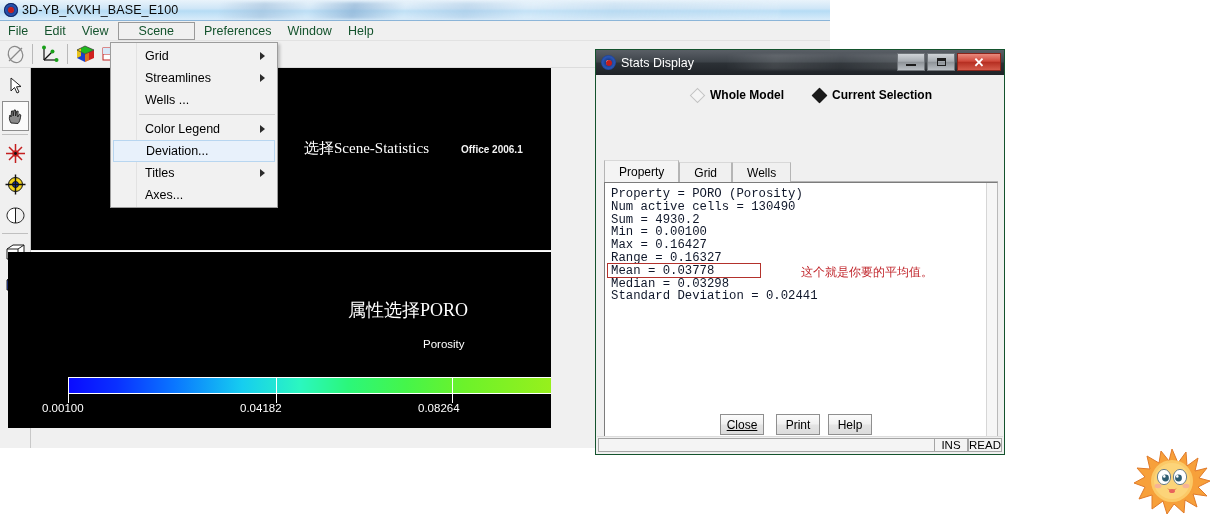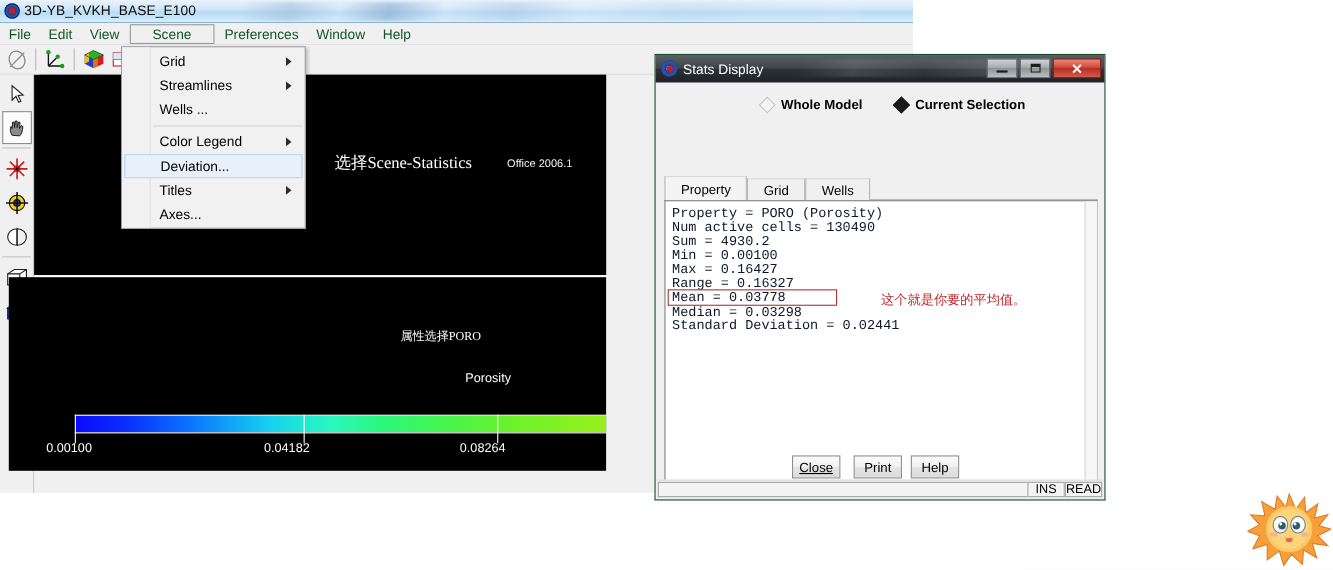--- a/index.html
+++ b/index.html
@@ -89,32 +89,32 @@
   }
   #viewport {
     position: absolute; left: 5px; top: 0; width: 515px; height: 182px; background: #000;
   }
   #viewport-label {
     position: absolute; left: 268px; top: 71px; color: #ffffff; font-size: 15px;
     font-family: "Liberation Serif", serif; white-space: nowrap;
   }
   #watermark {
     position: absolute; left: 425px; top: 76px; color: #f2f2f2; font-size: 10px;
-    font-family: "Liberation Sans", sans-serif; white-space: nowrap;
+    font-family: "Liberation Sans", sans-serif; white-space: nowrap; font-weight: bold;
   }
   #view-divider {
     position: absolute; left: 31px; top: 251px; width: 520px; height: 1px; background: #ffffff;
   }
 
   
   #legend-panel {
     position: absolute; left: 8px; top: 252px; width: 543px; height: 176px; background: #000;
   }
   #legend-prop-label {
-    position: absolute; left: 356px; top: 46px; color: #ffffff; font-size: 11px;
+    position: absolute; left: 340px; top: 46px; color: #ffffff; font-size: 18px;
     font-family: "Liberation Serif", serif; white-space: nowrap;
   }
   #legend-title {
     position: absolute; left: 415px; top: 86px; color: #ffffff; font-size: 11.5px;
     white-space: nowrap;
   }
   #colorbar {
     position: absolute; left: 60px; top: 125px; width: 483px; height: 17px;
     border-top: 1px solid #ffffff; border-bottom: 1px solid #ffffff;
     background: linear-gradient(to right, #0a0aff 0%, #0a30ff 10%, #0a76ff 22%,

